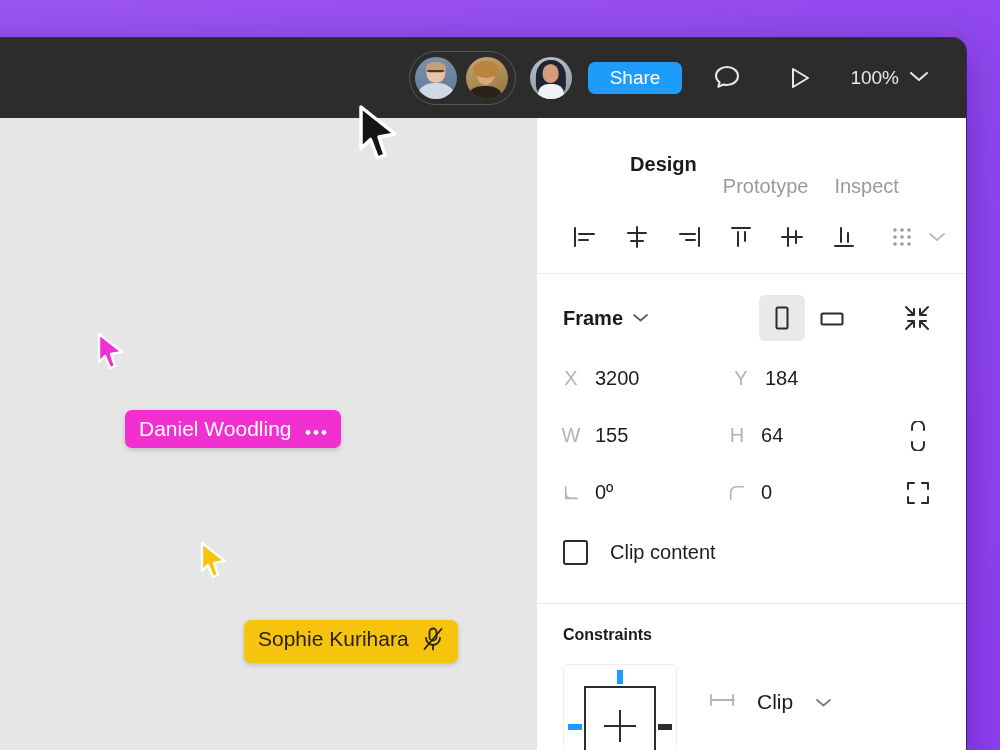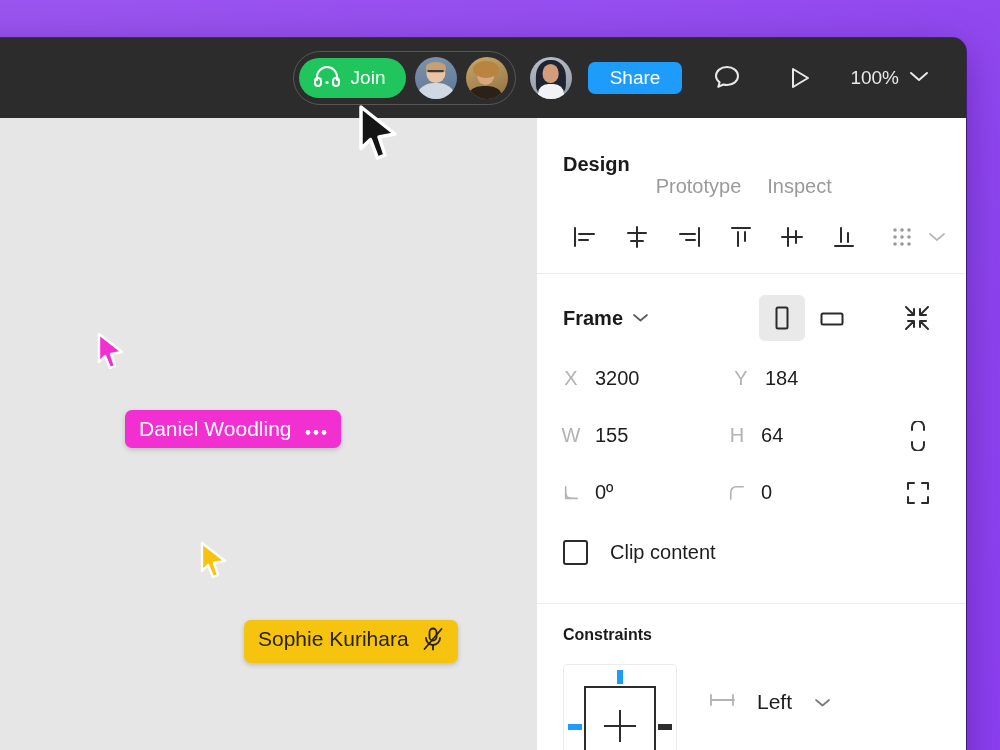--- a/index.html
+++ b/index.html
@@ -139,21 +139,21 @@
 
   .remote-cursor { position:absolute; width:34px; height:40px; }
 
   
   #right-panel {
     position:absolute; right:0; top:80px; bottom:0;
     width: 429px; background:#fff;
   }
   #panel-tabs {
     display:flex; align-items:center; gap:26px;
-    padding: 10px 0 0 26px; height: 82px;
+    padding: 10px 0 0 26px; height: 82px; justify-content: center;
   }
   .panel-tab { font-size:20px; cursor:pointer; }
   .panel-tab.active { color:#1a1a1a; font-weight:700; }
   .panel-tab.inactive { color:#9a9a9a; font-weight:400;margin-top:45px; }
 
   #align-row {
     display:flex; align-items:center;
     padding: 0 20px 0 22px; height: 74px; gap: 0;
     border-bottom: 1px solid #ececec;
   }
@@ -231,31 +231,20 @@
 </style>
 </head>
 <body>
 
 <div id="app-window">
 
   <div id="toolbar">
     <div class="tb-right">
 
       <div id="collab-pill">
-        <button id="join-button">
-          <span>
-            <svg width="28" height="22" viewBox="0 0 28 22" fill="none">
-              <path d="M4 14V11a10 10 0 0 1 20 0v3" stroke="#fff" stroke-width="2" stroke-linecap="round"></path>
-              <rect x="2" y="12" width="6" height="8" rx="3" stroke="#fff" stroke-width="2"></rect>
-              <rect x="20" y="12" width="6" height="8" rx="3" stroke="#fff" stroke-width="2"></rect>
-              <circle cx="14" cy="16.5" r="1.6" fill="#fff"></circle>
-            </svg>
-          </span>
-          <span class="jlabel">Join</span>
-        </button>
 
         <div class="avatar av1">
           <span class="hair"></span>
             <span class="glasses"></span>
         </div>
         <div class="avatar av2">
           <span class="hair"></span>
         </div>
       </div>
 
@@ -500,21 +489,21 @@
           <span class="plus"></span>
         </div>
 
         <div id="constraint-selects">
           <div class="cs-row">
             <span>
               <svg width="26" height="14" viewBox="0 0 26 14" fill="none" stroke="#b3b3b3" stroke-width="1.8" stroke-linecap="round">
                 <path d="M2 2v10M24 2v10M3 7h22"></path>
               </svg>
             </span>
-            <span class="cs-value">Left</span>
+            <span class="cs-value">Clip</span>
             <span class="cs-chev">
               <svg width="17" height="11" viewBox="0 0 17 11" fill="none">
                 <path d="M2 3l6.5 5.5L15 3" stroke="#7a7a7a" stroke-width="1.7" stroke-linecap="round" stroke-linejoin="round"></path>
               </svg>
             </span>
           </div>
 
         </div>
       </div>
     </div>

